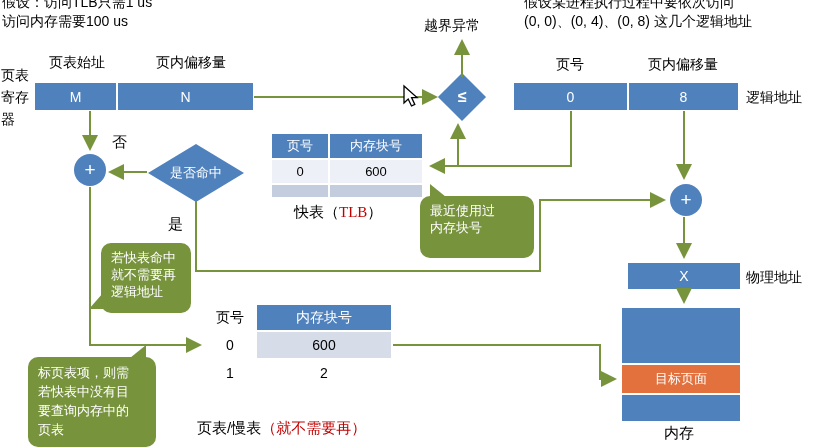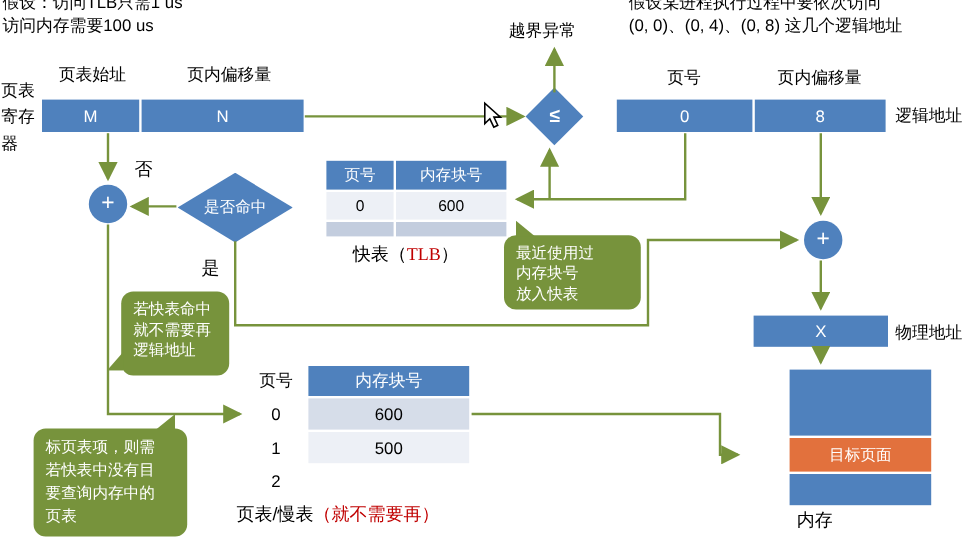--- a/index.html
+++ b/index.html
@@ -114,46 +114,44 @@
   <div class="abs caption" style="left:294px;top:203px;font-family:Liberation Serif, serif;">
     <span>快表（</span><span class="red">TLB</span><span>）</span>
   </div>
 
   <div class="abs dgrid" style="left:205px;top:305px;grid-template-columns:50px 134px;grid-template-rows:25px 26px 26px 26px;">
     <div class="c plain">页号</div>
     <div class="c hdr" style="font-size:14px;">内存块号</div>
     <div class="c plain">0</div>
     <div class="c ra" style="font-size:14px;">600</div>
     <div class="c plain">1</div>
-    <div class="c rb" style="font-size:14px;">500</div>
     <div class="c plain">2</div>
   </div>
   <div class="abs caption" style="left:197px;top:419px;">
     <span>页表/慢表</span><span class="red">（就不需要再）</span>
   </div>
 
   <div class="abs plus-circle" style="left:670px;top:184px;">+</div>
 
   <div class="abs bar" style="left:628px;top:263px;height:26px;">
     <div class="cell" style="width:112px;">X</div>
   </div>
   <div class="abs lbl" style="left:746px;top:268px;text-align:center;">物理地址</div>
 
-  <div class="abs" style="left:622px;top:308px;width:118px;z-index:2;margin-left:36px;">
+  <div class="abs" style="left:622px;top:308px;width:118px;z-index:2;">
     <div class="mem-block" style="height:55px;"></div>
     <div class="mem-target" style="height:28px;margin-top:2px;">目标页面</div>
     <div class="mem-block" style="height:26px;margin-top:2px;"></div>
   </div>
   <div class="abs caption" style="left:664px;top:424px;">内存</div>
 
   <div class="abs bubble" style="left:420px;top:196px;width:96px;height:52px;">
     <div class="tail tail-up-left"></div>
     <div>最近使用过</div>
     <div>内存块号</div>
-    <div>放入快表</div>
   </div>
   <div class="abs bubble" style="left:101px;top:243px;width:72px;height:60px;">
     <div class="tail tail-down-left"></div>
     <div>若快表命中</div>
     <div>就不需要再</div>
     <div>逻辑地址</div>
   </div>
   <div class="abs bubble" style="left:28px;top:357px;width:110px;height:80px;line-height:19px;">
     <div class="tail tail-up-right"></div>
     <div>标页表项，则需</div>

